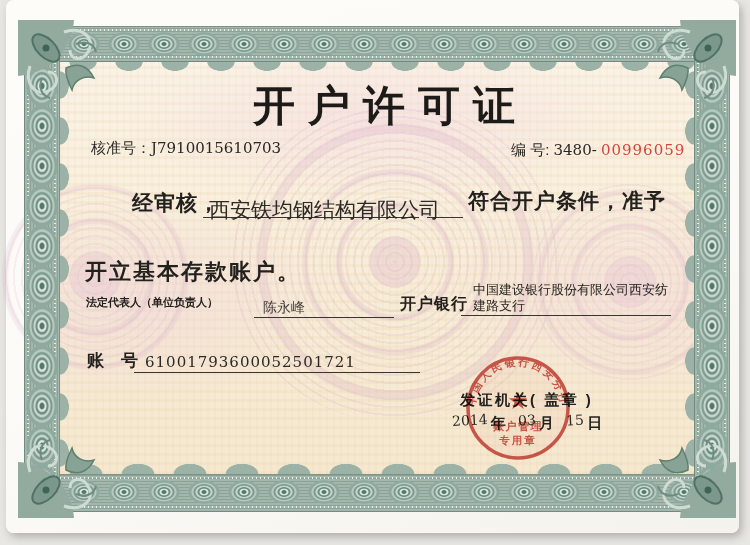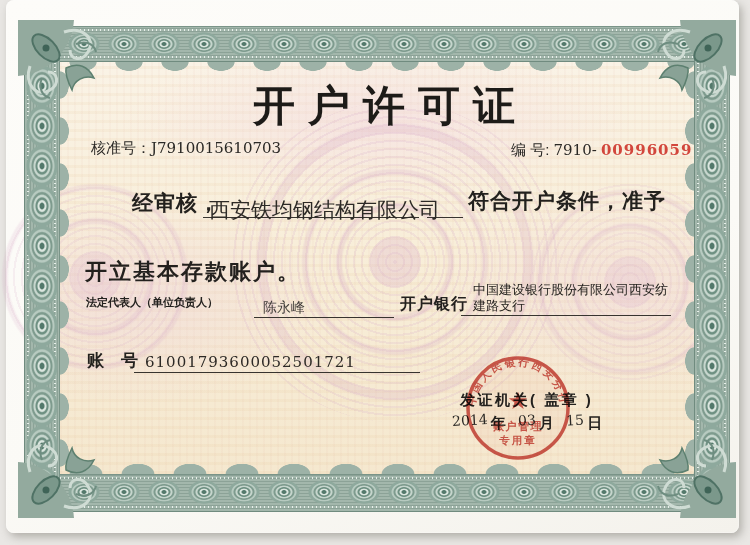--- a/index.html
+++ b/index.html
@@ -152,22 +152,22 @@
     <div class="content">
 
       <div class="abs title">开户许可证</div>
 
       <div class="abs meta" style="left:85px;top:139px;">
         <span>核准号：</span><span class="serif">J7910015610703</span>
       </div>
 
       <div class="abs meta" style="left:505px;top:141px;">
         <span>编 号:</span>
-        <span class="serif">7910-</span>
-        <span class="serif red" style="font-weight:bold;letter-spacing:1px;margin-top:36px;">00996059</span>
+        <span class="serif">3480-</span>
+        <span class="serif red" style="font-weight:normal;letter-spacing:1px;margin-top:36px;">00996059</span>
       </div>
 
       <span class="abs big" style="left:126px;top:189px;">经审核，</span>
       <div class="underline" style="left:197px;top:217px;width:216px;"></div>
       <div class="underline" style="left:421px;top:217px;width:36px;"></div>
       <span class="abs fill-in" style="left:203px;top:196px;">西安铁均钢结构有限公司</span>
       <span class="abs big" style="left:462px;top:187px;">符合开户条件，准予</span>
 
       <span class="abs" style="left:79px;top:233px;font-size:22px;font-weight:bold;letter-spacing:2px;margin-top:24px;">开立基本存款账户。</span>
 

